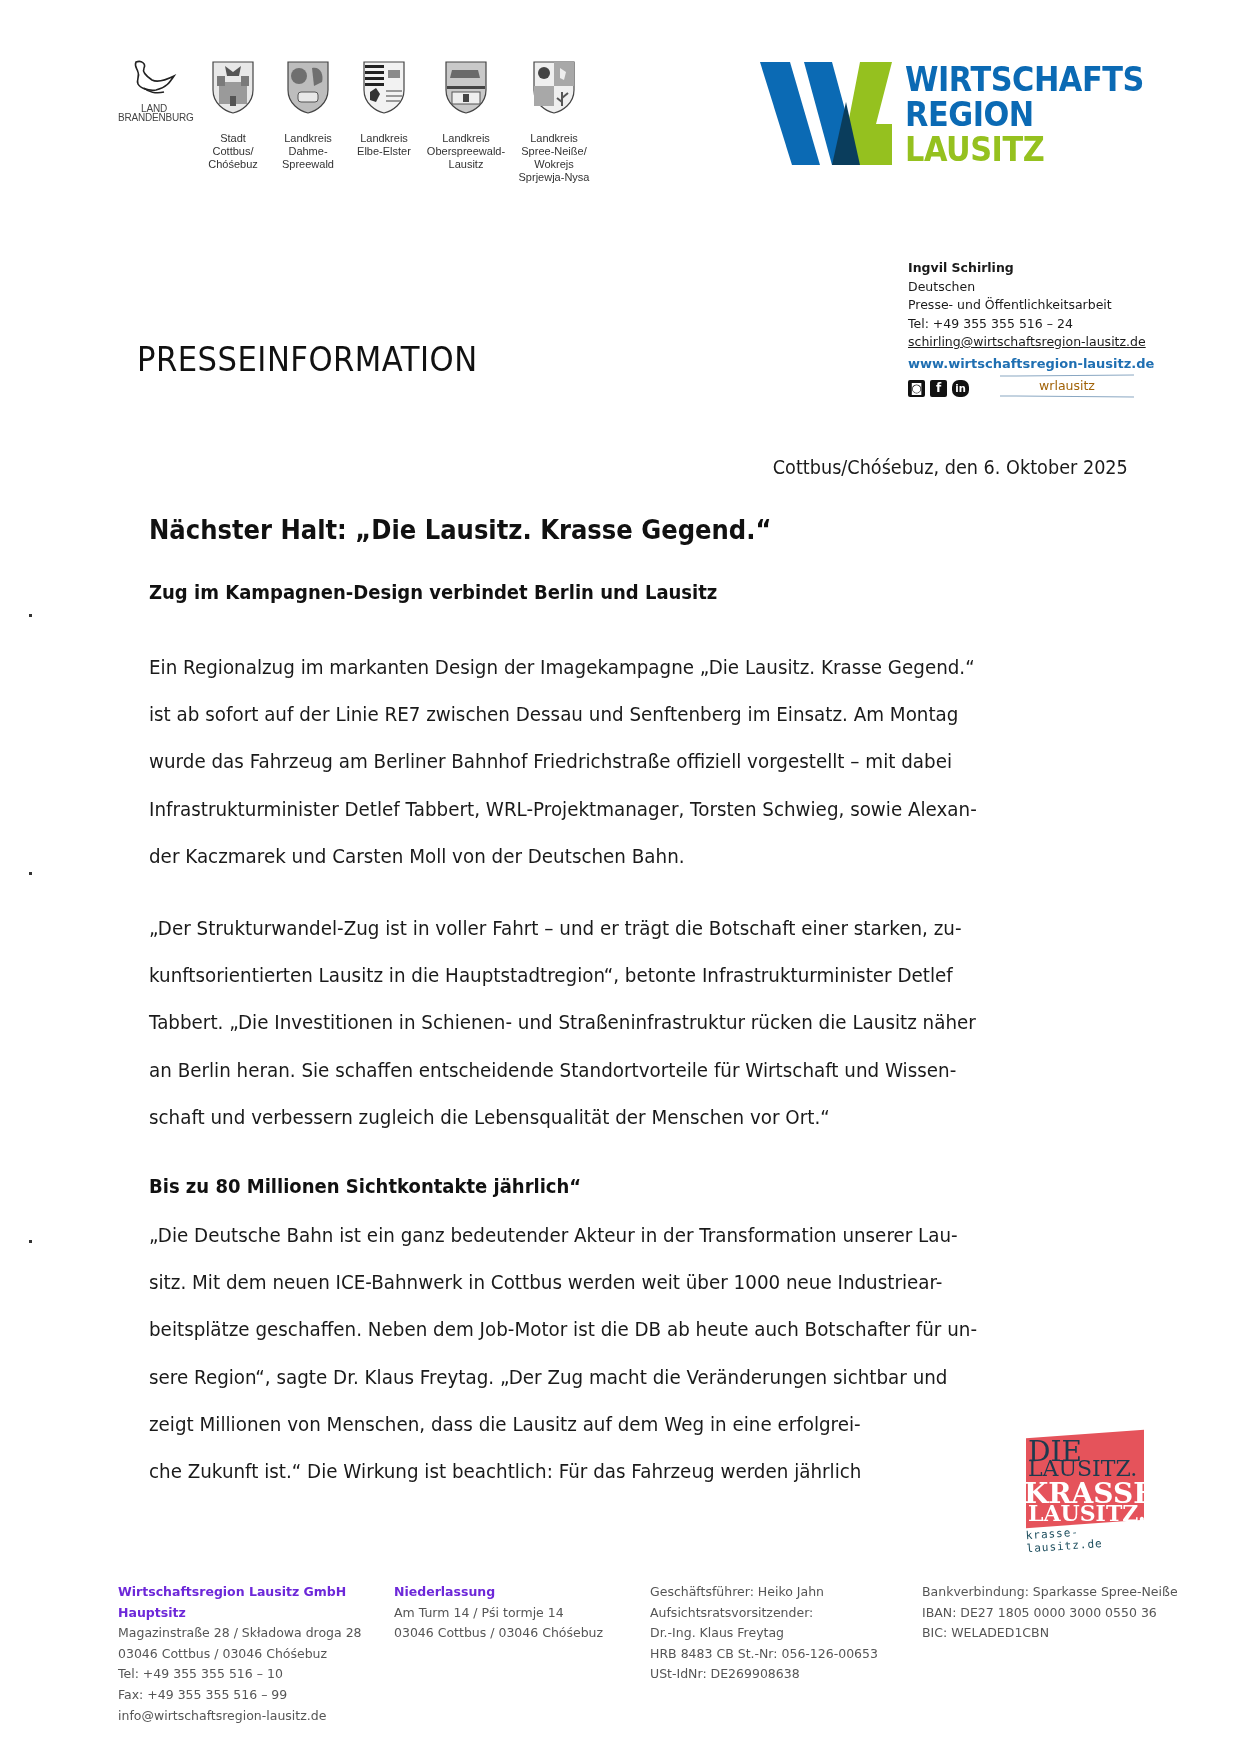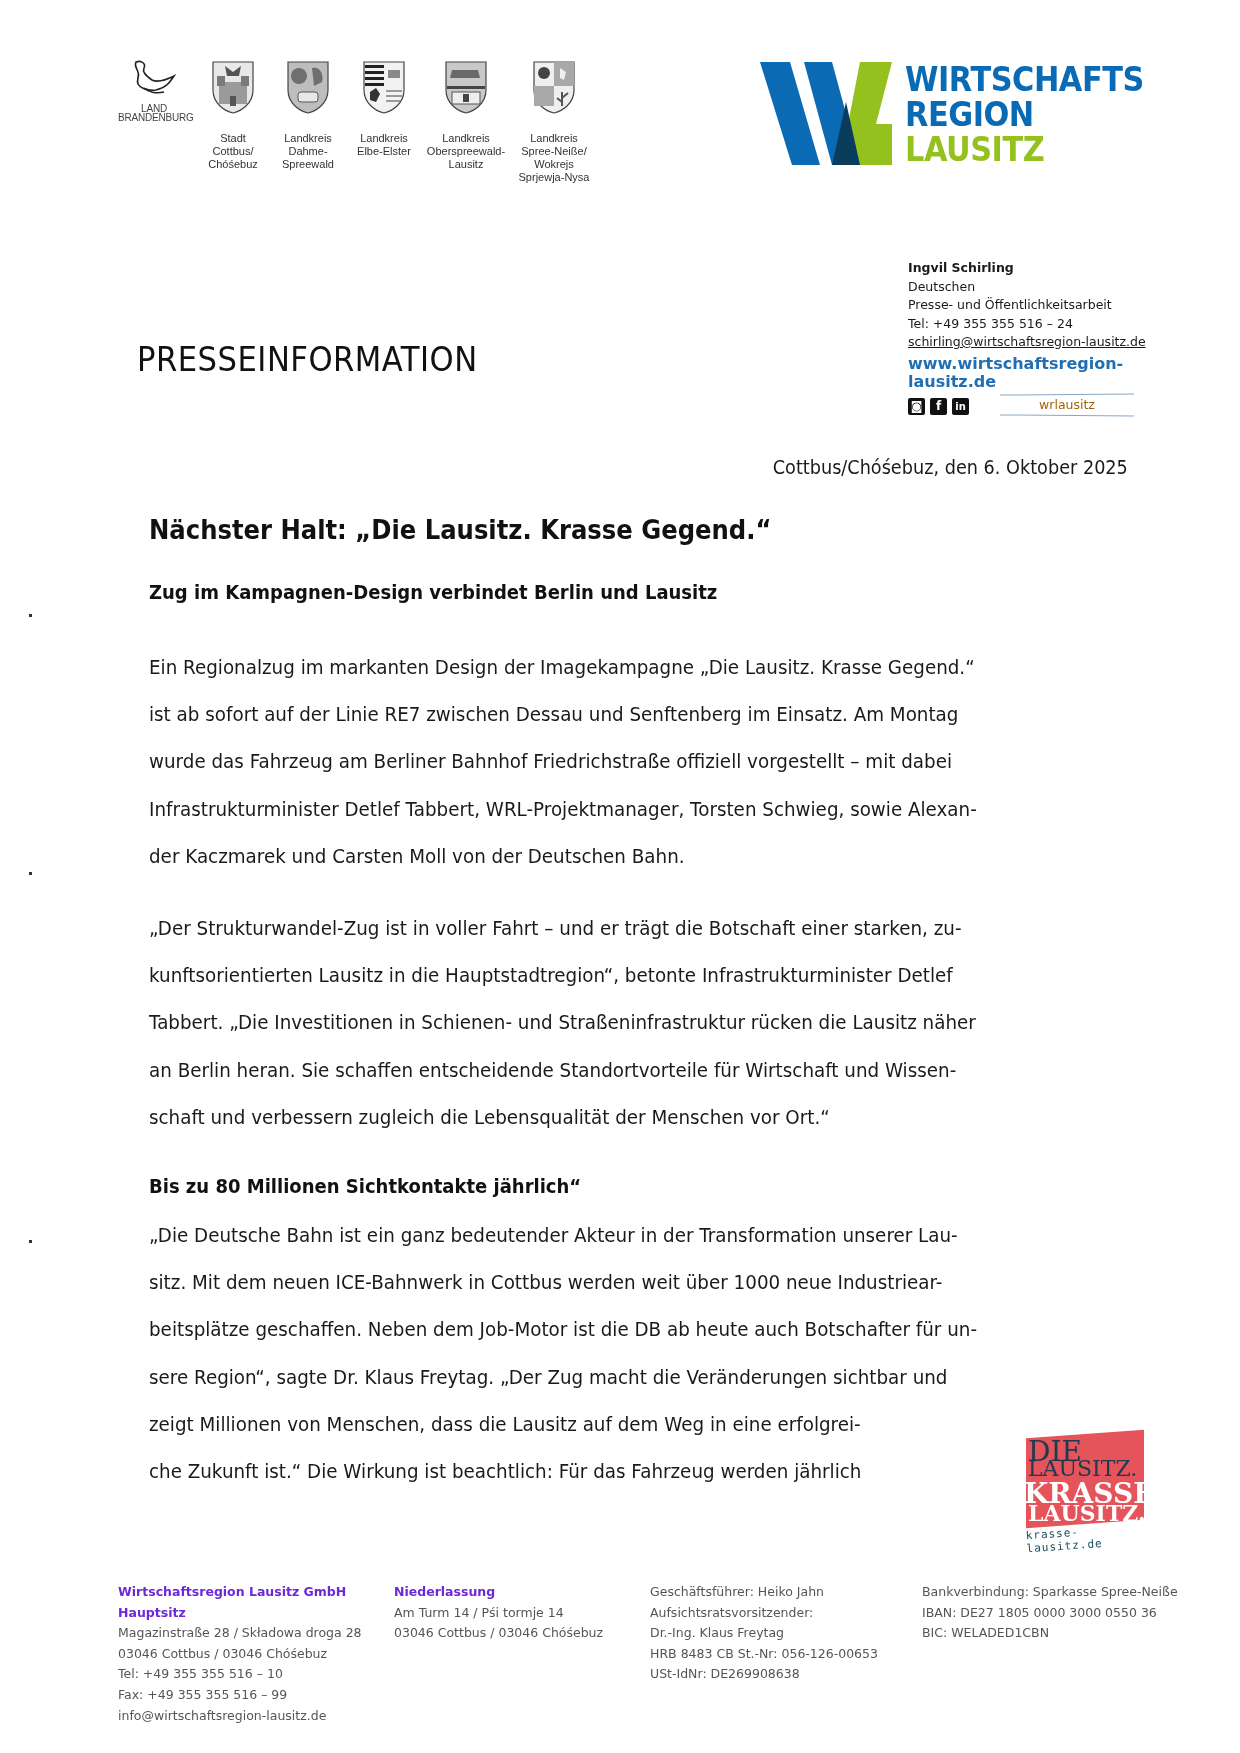--- a/index.html
+++ b/index.html
@@ -23,21 +23,21 @@
   .logo .w1, .logo .w2 { color:#0b6ab4; }
   .logo .w3 { color:#95c11f; }
 
   
   .presse { left:137px; top:340px; font-size:33px; letter-spacing:0.5px; color:#111; font-family:"DejaVu Sans", sans-serif; font-weight:normal; transform:scaleX(0.93); transform-origin:left top; }
 
   
   .contact { left:908px; top:259px; width:280px; font-family:"DejaVu Sans", sans-serif; font-size:12.5px; line-height:18.5px; color:#1a1a1a; }
   .contact .name { font-weight:bold; }
   .contact .email { text-decoration:underline; }
-  .contact .web { color:#1f6fb2; font-weight:bold; margin-top:3px; font-size:16px; }
+  .contact .web { color:#1f6fb2; font-weight:bold; margin-top:3px; font-size:13px; }
   .social { display:flex; align-items:center; margin-top:4px; height:22px; position:relative; }
   .social .ic { width:17px; height:17px; background:#111; border-radius:2px; margin-right:5px; color:#fff;
      font-size:12px; font-weight:bold; text-align:center; line-height:17px; font-family:"DejaVu Sans", sans-serif; }
   .handle { position:absolute; left:92px; top:-2px; width:134px; height:22px; text-align:center; font-size:12.5px; color:#a16207; line-height:22px; }
   .handle:before, .handle:after { content:""; position:absolute; left:0; right:0; height:1px; background:#8aa7c2; }
   .handle:before { top:0; transform:rotate(-0.5deg); }
   .handle:after { bottom:0; transform:rotate(0.5deg); }
 
   
   .date { right:112px; top:456px; font-family:"DejaVu Sans", sans-serif; font-size:19px; color:#1a1a1a; transform:scaleX(0.93); transform-origin:right top; }
@@ -184,21 +184,21 @@
 <div class="abs contact">
   <div class="name">Ingvil Schirling</div>
   <div>Deutschen</div>
   <div>Presse- und Öffentlichkeitsarbeit</div>
   <div>Tel:  +49 355 355 516 – 24</div>
   <div class="email">schirling@wirtschaftsregion-lausitz.de</div>
   <div class="web">www.wirtschaftsregion-lausitz.de</div>
   <div class="social">
     <div class="ic">◙</div>
     <div class="ic">f</div>
-    <div class="ic" style="font-size:10px;">in</div>
+    <div class="ic" style="font-size:10px;border-radius:7px;">in</div>
     <div class="handle">wrlausitz</div>
   </div>
 </div>
 
 <div class="abs date">Cottbus/Chóśebuz, den 6. Oktober 2025</div>
 
 <div class="abs h1">Nächster Halt: „Die Lausitz. Krasse Gegend.“</div>
 <div class="abs h2">Zug im Kampagnen-Design verbindet Berlin und Lausitz</div>
 
 <div class="dot" style="top:614px;"></div>

